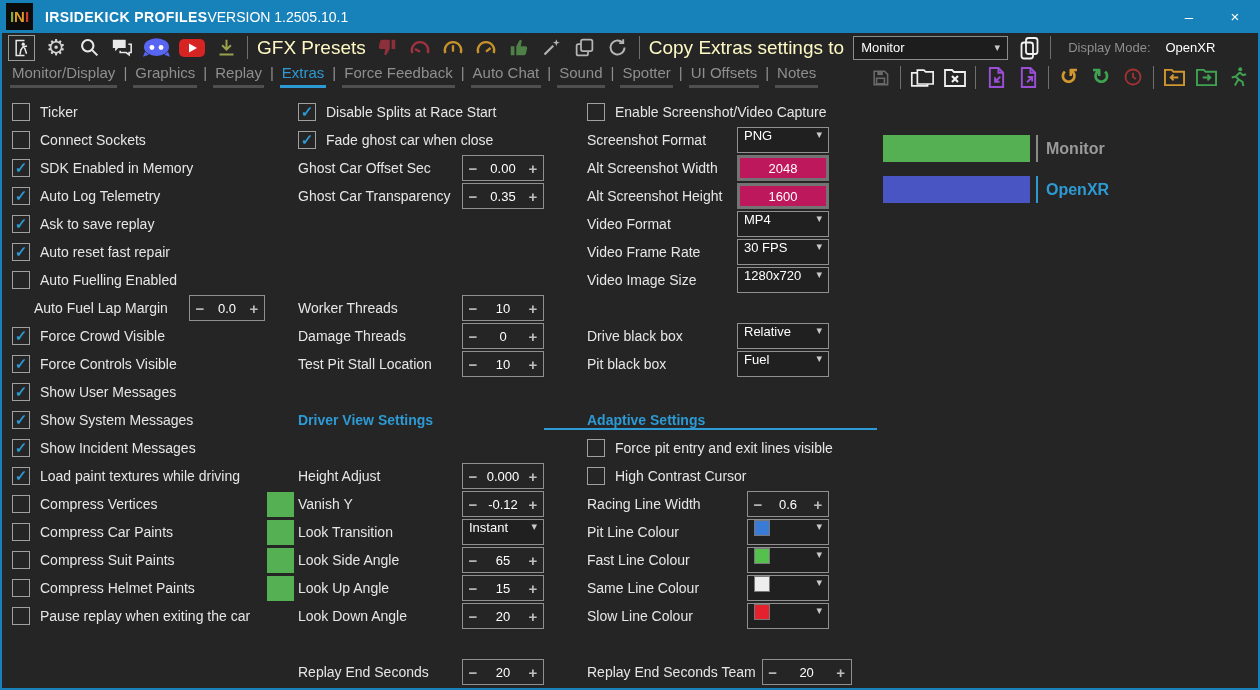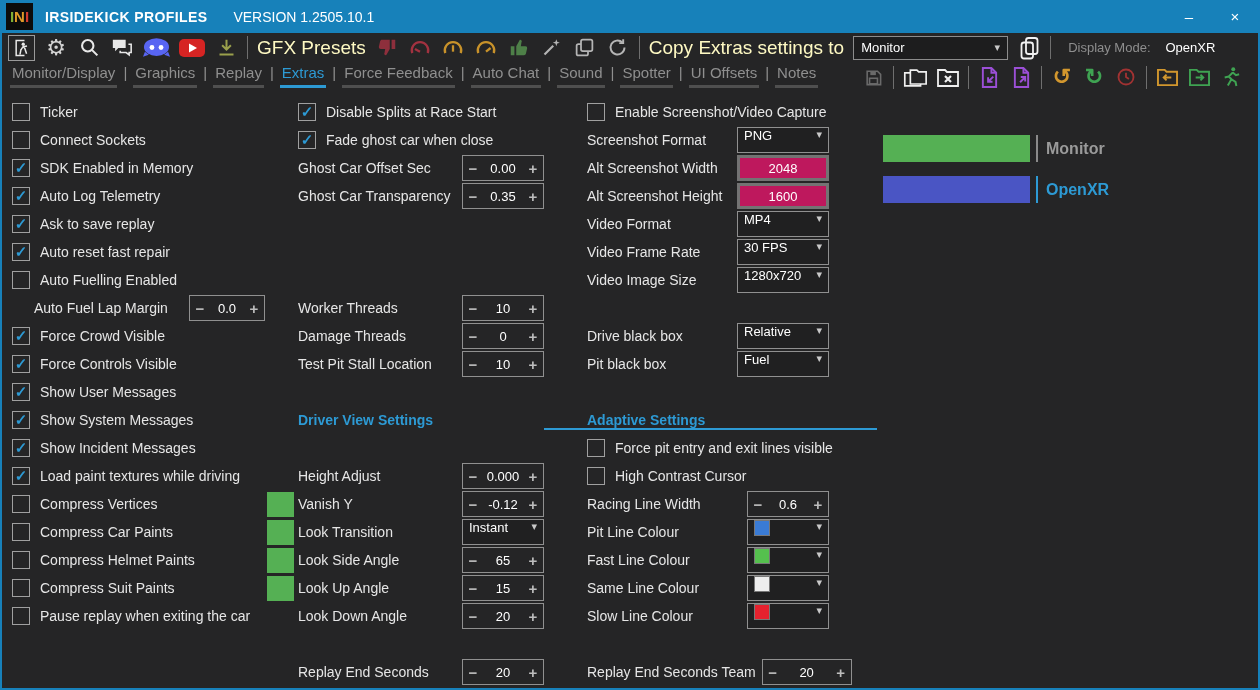--- a/index.html
+++ b/index.html
@@ -4,39 +4,39 @@
 <style>
   * { box-sizing: border-box; margin: 0; padding: 0; }
   html,body { width:1260px; height:690px; background:#111; font-family:"Liberation Sans", sans-serif; overflow:hidden; }
   .window { position:absolute; inset:0; background:#252526; border:2px solid #1781ba; border-top:none; }
 
   
   .titlebar { position:absolute; top:0; left:0; right:0; height:33px; background:#1781ba; display:flex; align-items:center; color:#fff; }
   .appicon { width:27px; height:27px; background:#0c0c0c; margin-left:4px; display:flex; align-items:center; justify-content:center; font-weight:bold; font-size:15px; letter-spacing:0; }
   .appicon .i1{color:#7fae34;} .appicon .n{color:#e09a28;} .appicon .i2{color:#d23b30;}
   .t-title { margin-left:12px; font-size:14px; font-weight:bold; letter-spacing:.4px; }
-  .t-ver { margin-left:26px; font-size:14px; }
+  .t-ver { font-size:14px; }
   .t-btns { margin-left:auto; display:flex; }
   .t-btn { width:46px; height:33px; display:flex; align-items:center; justify-content:center; font-size:15px; }
 
   
   .toolbar { position:absolute; top:33px; left:0; right:0; height:29px; display:flex; align-items:center; padding-left:6px; gap:9px; }
   .tbi { height:26px; min-width:24px; display:flex; align-items:center; justify-content:center; }
   .boxed { border:1px solid #9a9a9a; width:27px; }
   .vsep { width:1px; height:23px; background:#6f6f6f; }
   .tb-label { color:#fef9c3; font-size:19px; white-space:nowrap; }
   .glyph { font-size:19px; line-height:1; font-weight:bold; }
   .g-gray{color:#b3b3b3;} .g-orange{color:#d2972e;} .g-green{color:#3fa352;}
   .dd-tool { width:155px; height:24px; border:1px solid #8c8c8c; background:#1d1d1e; display:flex; align-items:center; padding:0 7px; }
   .dd-tool .dv { color:#fff; font-size:13px; flex:1; }
   .dm-label { color:#8e8e8e; font-size:13px; }
   .dm-value { color:#fff; font-size:13px; margin-left:6px; }
 
   
-  .tabbar { position:absolute; top:62px; left:0; right:9px; height:30px; display:flex; align-items:flex-start; padding:2px 6px 0 8px;justify-content:center; }
+  .tabbar { position:absolute; top:62px; left:0; right:2px; height:30px; display:flex; align-items:flex-start; padding:2px 6px 0 8px;justify-content:center; }
   .tab { color:#8f8f8f; font-size:15px; padding:0 2px 4px 2px; border-bottom:3px solid #4f4f4f; white-space:nowrap; cursor:default; }
   .tab.sel { color:#2d9ad4; border-bottom-color:#2d9ad4; }
   .tsep { color:#8f8f8f; font-size:15px; margin:0 6px; }
   .tab-icons { margin-left:auto; display:flex; align-items:center; gap:8px; padding-top:0px; }
 
   
   .col { position:absolute; top:98px; }
   .c1 { left:10px;  width:282px; }
   .c2 { left:296px; width:246px; }
   .c3 { left:585px; width:242px; }
@@ -388,28 +388,28 @@
         <span class="cb">
           <span class="ck"></span>
         </span>
         <span class="lbl">Compress Car Paints</span>
         <span class="paint" style="background:#55b054"></span>
       </div>
     <div class="row">
         <span class="cb">
           <span class="ck"></span>
         </span>
+        <span class="lbl">Compress Suit Paints</span>
+        <span class="paint" style="background:#55b054"></span>
+      </div>
+    <div class="row">
+        <span class="cb">
+          <span class="ck"></span>
+        </span>
         <span class="lbl">Compress Helmet Paints</span>
-        <span class="paint" style="background:#55b054"></span>
-      </div>
-    <div class="row">
-        <span class="cb">
-          <span class="ck"></span>
-        </span>
-        <span class="lbl">Compress Suit Paints</span>
         <span class="paint" style="background:#55b054"></span>
       </div>
     <div class="row">
         <span class="cb">
           <span class="ck"></span>
         </span>
         <span class="lbl">Pause replay when exiting the car</span>
       </div>
   </div>
 

